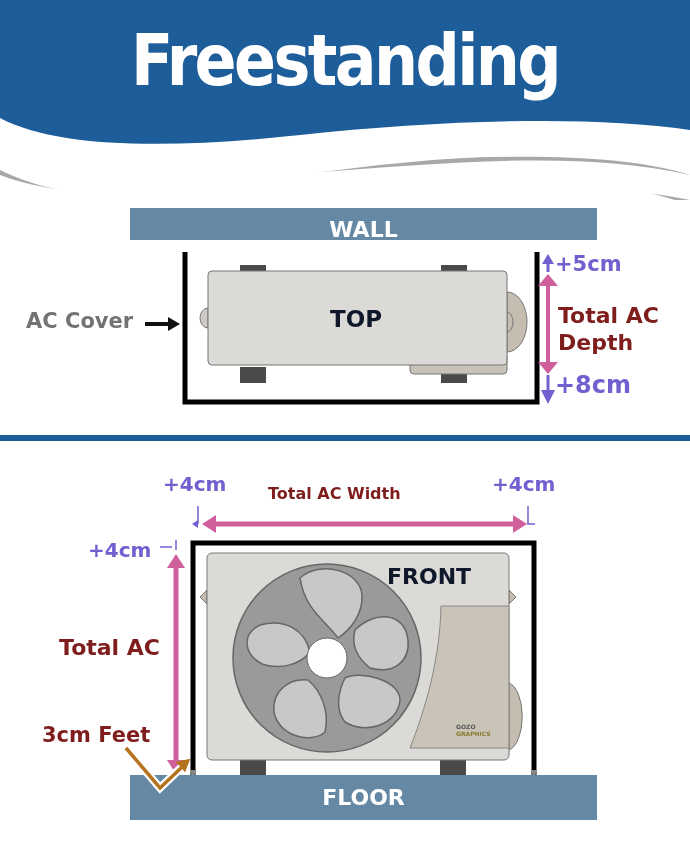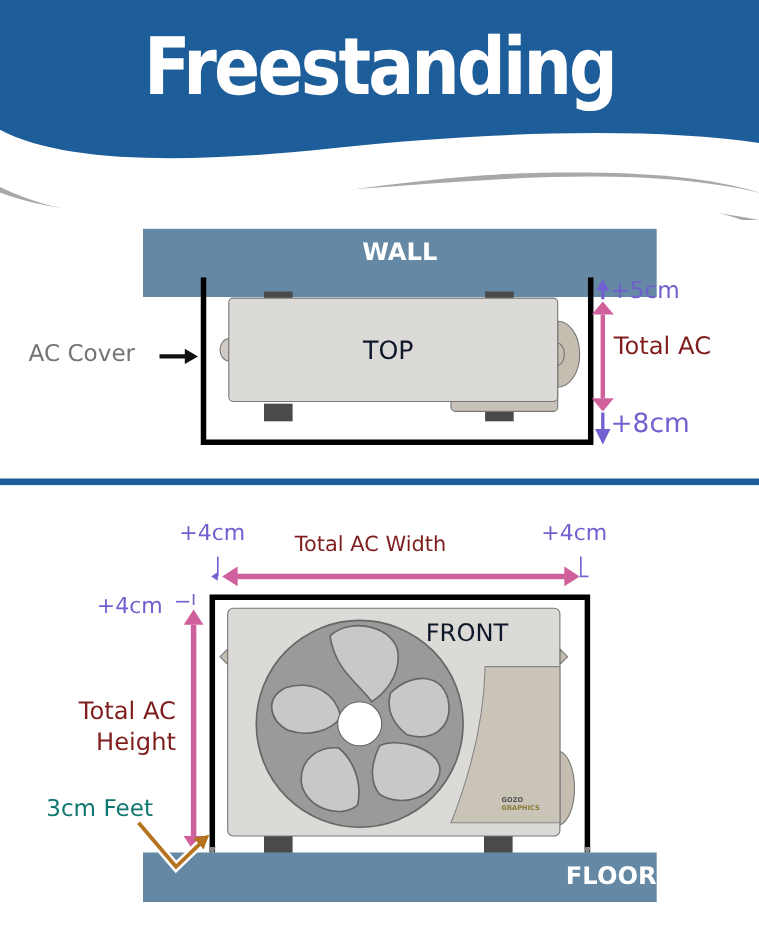--- a/index.html
+++ b/index.html
@@ -1,42 +1,42 @@
 <!DOCTYPE html>
 <html><head>
 <meta charset="utf-8">
 <style>
   html, body { margin:0; padding:0; background:#ffffff; }
   body { width:690px; height:850px; position:relative; overflow:hidden; font-family:"DejaVu Sans", sans-serif; }
   .abs { position:absolute; }
   #header-svg { position:absolute; left:0; top:0; }
   .title { position:absolute; left:0; width:690px; top:10px; text-align:center; color:#fff; font-family:"DejaVu Sans", sans-serif; font-weight:bold; font-size:72px; letter-spacing:-3px; line-height:100px; transform:scaleX(0.86); }
   .bar { position:absolute; background:#6589a4; color:#fff; font-weight:bold; font-size:22px; text-align:center; font-family:"DejaVu Sans", sans-serif; }
-  .lbl { position:absolute; font-weight:normal; font-family:"DejaVu Sans", sans-serif; white-space:nowrap; }
+  .lbl { position:absolute; font-weight:bold; font-family:"DejaVu Sans", sans-serif; white-space:nowrap; }
   .purple { color:#7060d0; }
   .pink { color:#7f1d1d; }
-  .brown { color:#0f766e;text-align:right; }
+  .brown { color:#7f1d1d;text-align:right; }
   .navy { color:#0f172a; }
   .black { color:#737373; }
   .divider { position:absolute; left:0; top:435px; width:690px; height:6px; background:#1d5d99; }
 </style>
 </head>
 <body>
 
 <svg id="header-svg" width="690" height="200">
   <path d="M0,175 C80,205 200,195 330,185 C450,175 560,160 690,205 L690,130 C600,110 480,118 330,132 C200,145 90,150 0,138 Z" fill="#a8a8a8"></path>
   <path d="M0,0 L690,0 L690,170 C600,140 470,150 330,160 C190,172 70,178 0,150 Z" fill="#ffffff"></path>
   <path d="M0,0 L690,0 L690,175 C610,150 480,155 330,165 C190,175 70,185 0,155 Z" fill="#ffffff"></path>
   <path d="M0,0 L690,0 L690,170 C590,145 440,155 300,175 C190,190 60,180 0,150 Z" fill="#ffffff"></path>
   <path d="M0,0 L690,0 L690,130 C590,115 440,120 300,135 C180,148 60,150 0,118 Z" fill="#1d5d99"></path>
   <path d="M0,140 C70,175 200,180 320,172 C450,163 580,150 690,175 L690,200 C580,178 450,190 320,200 C200,210 70,205 0,170 Z" fill="#ffffff"></path>
 </svg>
 <div class="title">Freestanding</div>
 
-<div class="bar" style="left:130px; top:208px; width:467px; height:62px; line-height:44px;">WALL</div>
+<div class="bar" style="left:130px; top:208px; width:467px; height:32px; line-height:44px;">WALL</div>
 
 <svg class="abs" style="left:0; top:252px;" width="690" height="160">
 
   <path d="M185,0 L185,150 L537,150 L537,0" fill="none" stroke="#000" stroke-width="5"></path>
 
   <rect x="240" y="13" width="26" height="10" fill="#4a4a4a"></rect>
   <rect x="441" y="13" width="26" height="10" fill="#4a4a4a"></rect>
   <rect x="240" y="115" width="26" height="16" fill="#4a4a4a"></rect>
   <rect x="441" y="115" width="26" height="16" fill="#4a4a4a"></rect>
 
@@ -57,32 +57,32 @@
 
   <line x1="145" y1="72" x2="170" y2="72" stroke="#111" stroke-width="4"></line>
   <polygon points="168,65 180,72 168,79" fill="#111"></polygon>
 </svg>
 
 <div class="lbl navy" style="left:330px; top:306px; font-size:23px;">TOP</div>
 <div class="lbl black" style="left:26px; top:309px; font-size:21px;">AC Cover</div>
 <div class="lbl purple" style="left:555px; top:252px; font-size:21px;">+5cm</div>
 <div class="lbl pink" style="left:558px; top:302px; font-size:22px; line-height:27px;">
   <div>Total AC</div>
+  <div>Depth</div>
 </div>
 <div class="lbl purple" style="left:555px; top:371px; font-size:24px;">+8cm</div>
 
 <div class="divider"></div>
 
 <div class="lbl purple" style="left:163px; top:472px; font-size:20px;">+4cm</div>
 <div class="lbl purple" style="left:492px; top:472px; font-size:20px;">+4cm</div>
-<div class="lbl pink" style="left:268px; top:484px; font-size:19px;">Total AC Width</div>
+<div class="lbl pink" style="left:268px; top:484px; font-size:16px;">Total AC Width</div>
 <div class="lbl purple" style="left:88px; top:538px; font-size:20px;">+4cm</div>
 <div class="lbl pink" style="left:50px; top:634px; font-size:22px; line-height:28px; text-align:right; width:110px;">
   <div>Total AC</div>
-  <div>Height</div>
 </div>
 <div class="lbl brown" style="left:42px; top:723px; font-size:21px;">3cm Feet</div>
 
 <svg class="abs" style="left:0; top:500px;" width="690" height="290">
 
   <line x1="198" y1="6" x2="198" y2="24" stroke="#7060d0" stroke-width="1.5"></line>
   <polygon points="192,20 198,24 192,28" fill="#7060d0" transform="rotate(180 195 24)"></polygon>
   <line x1="214" y1="24" x2="515" y2="24" stroke="#d0609c" stroke-width="5"></line>
   <polygon points="216,15 202,24 216,33" fill="#d0609c"></polygon>
   <polygon points="513,15 527,24 513,33" fill="#d0609c"></polygon>
@@ -123,19 +123,19 @@
   <text x="456" y="229" font-family="DejaVu Sans, sans-serif" font-size="6" font-weight="bold" fill="#555">GOZO</text>
   <text x="456" y="236" font-family="DejaVu Sans, sans-serif" font-size="6" font-weight="bold" fill="#8a7a30">GRAPHICS</text>
 
   <path d="M126,248 L160,288 L185,264" fill="none" stroke="#fff" stroke-width="8"></path>
   <path d="M126,248 L160,288 L182,267" fill="none" stroke="#b5731f" stroke-width="3.5"></path>
   <polygon points="176,262 190,259 185,272" fill="#b5731f"></polygon>
 </svg>
 
 <div class="lbl navy" style="left:387px; top:564px; font-size:22px;">FRONT</div>
 
-<div class="bar" style="left:130px; top:775px; width:467px; height:45px; line-height:45px;text-align:right;">FLOOR</div>
+<div class="bar" style="left:130px; top:775px; width:467px; height:45px; line-height:45px;">FLOOR</div>
 
 <svg class="abs" style="left:0; top:735px;" width="200" height="80">
   <path d="M126,13 L160,53 L185,29" fill="none" stroke="#fff" stroke-width="8"></path>
   <path d="M126,13 L160,53 L182,32" fill="none" stroke="#b5731f" stroke-width="3.5"></path>
   <polygon points="176,27 190,24 185,37" fill="#b5731f"></polygon>
 </svg>
 
 </body></html>

